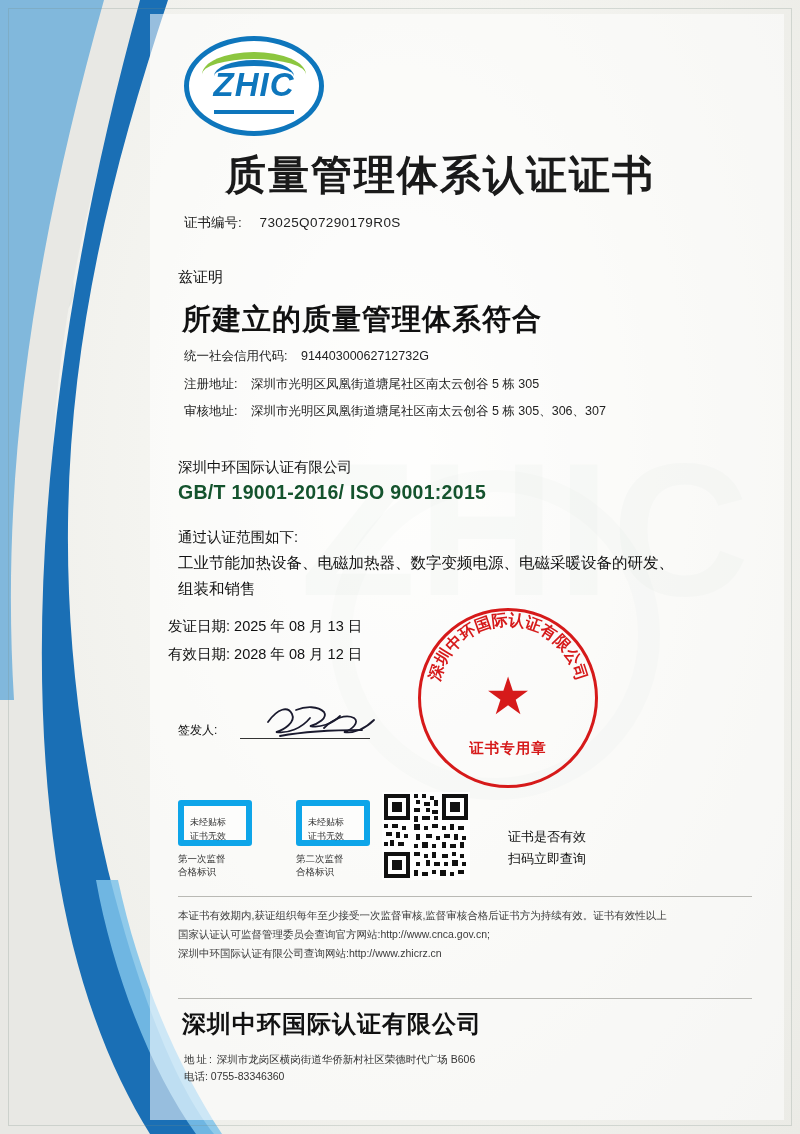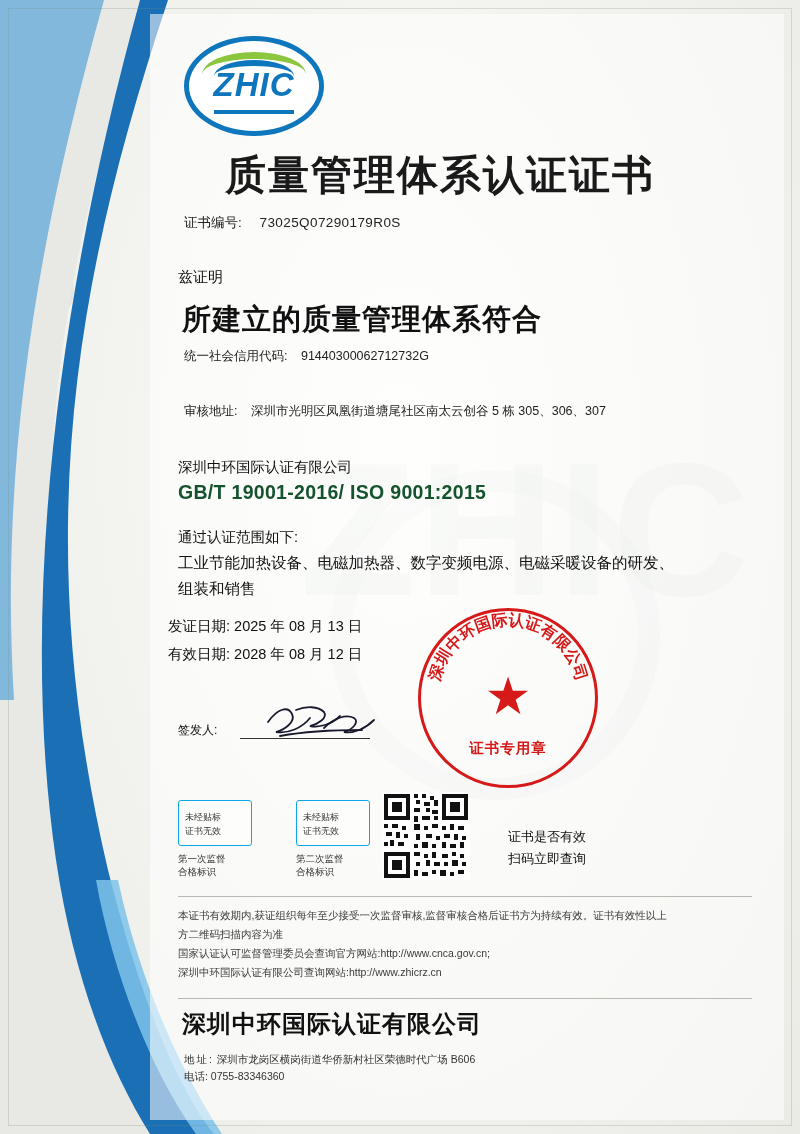--- a/index.html
+++ b/index.html
@@ -210,21 +210,21 @@
   }
   .seal-arc text { font-size: 16px; font-weight: bold; fill: #d61a1a; font-family: "Liberation Sans", sans-serif; }
 
   
   .sup {
     position: absolute;
     width: 74px;
   }
   .sup .box {
     width: 74px; height: 46px;
-    border: 1px solid #0ea5e9;
+    border: 6px solid #0ea5e9;
     border-radius: 3px;
     font-size: 9px; color: #333;
     padding: 9px 0 8px 6px;
     line-height: 14px;
     background: rgba(255,255,255,0.5);
   }
   .sup .cap {
     margin-top: 6px;
     font-size: 9.5px; color: #333; line-height: 13px;
   }
@@ -303,20 +303,24 @@
     <span>证书编号:</span>
     <span class="val">73025Q07290179R0S</span>
   </div>
 
   <div class="hereby">兹证明</div>
   <div class="company">所建立的质量管理体系符合</div>
 
   <div class="meta m1">
     <span class="lbl">统一社会信用代码:</span>
     <span class="val">91440300062712732G</span>
+  </div>
+  <div class="meta m2">
+    <span class="lbl">注册地址:</span>
+    <span class="val">深圳市光明区凤凰街道塘尾社区南太云创谷 5 栋 305</span>
   </div>
   <div class="meta m3">
     <span class="lbl">审核地址:</span>
     <span class="val">深圳市光明区凤凰街道塘尾社区南太云创谷 5 栋 305、306、307</span>
   </div>
 
   <div class="std-lead">深圳中环国际认证有限公司</div>
   <div class="std-val">GB/T 19001-2016/ ISO 9001:2015</div>
 
   <div class="scope-lead">通过认证范围如下:</div>
@@ -453,21 +457,20 @@
     </svg>
   </div>
   <div class="qr-note">
     <div>证书是否有效</div>
     <div>扫码立即查询</div>
   </div>
 
   <div class="rule"></div>
   <div class="fine">
     <div>本证书有效期内,获证组织每年至少接受一次监督审核,监督审核合格后证书方为持续有效。证书有效性以上</div>
-    <div>方二维码扫描内容为准</div>
     <div>国家认证认可监督管理委员会查询官方网站:http://www.cnca.gov.cn;</div>
     <div>深圳中环国际认证有限公司查询网站:http://www.zhicrz.cn</div>
   </div>
 
   <div class="rule2"></div>
   <div class="issuer">深圳中环国际认证有限公司</div>
   <div class="addr">
     <span class="lbl">地址:</span>
     <span>深圳市龙岗区横岗街道华侨新村社区荣德时代广场 B606</span>
   </div>

